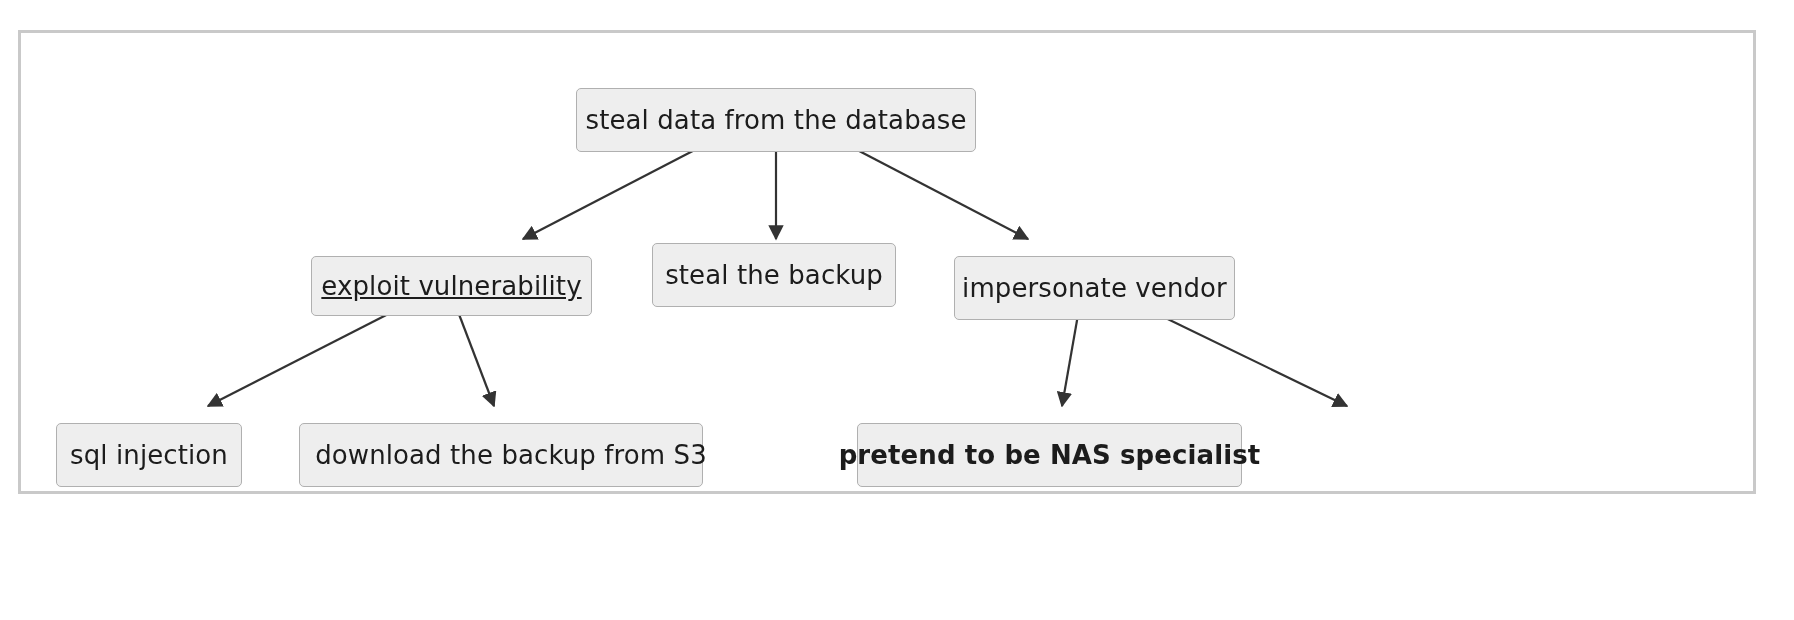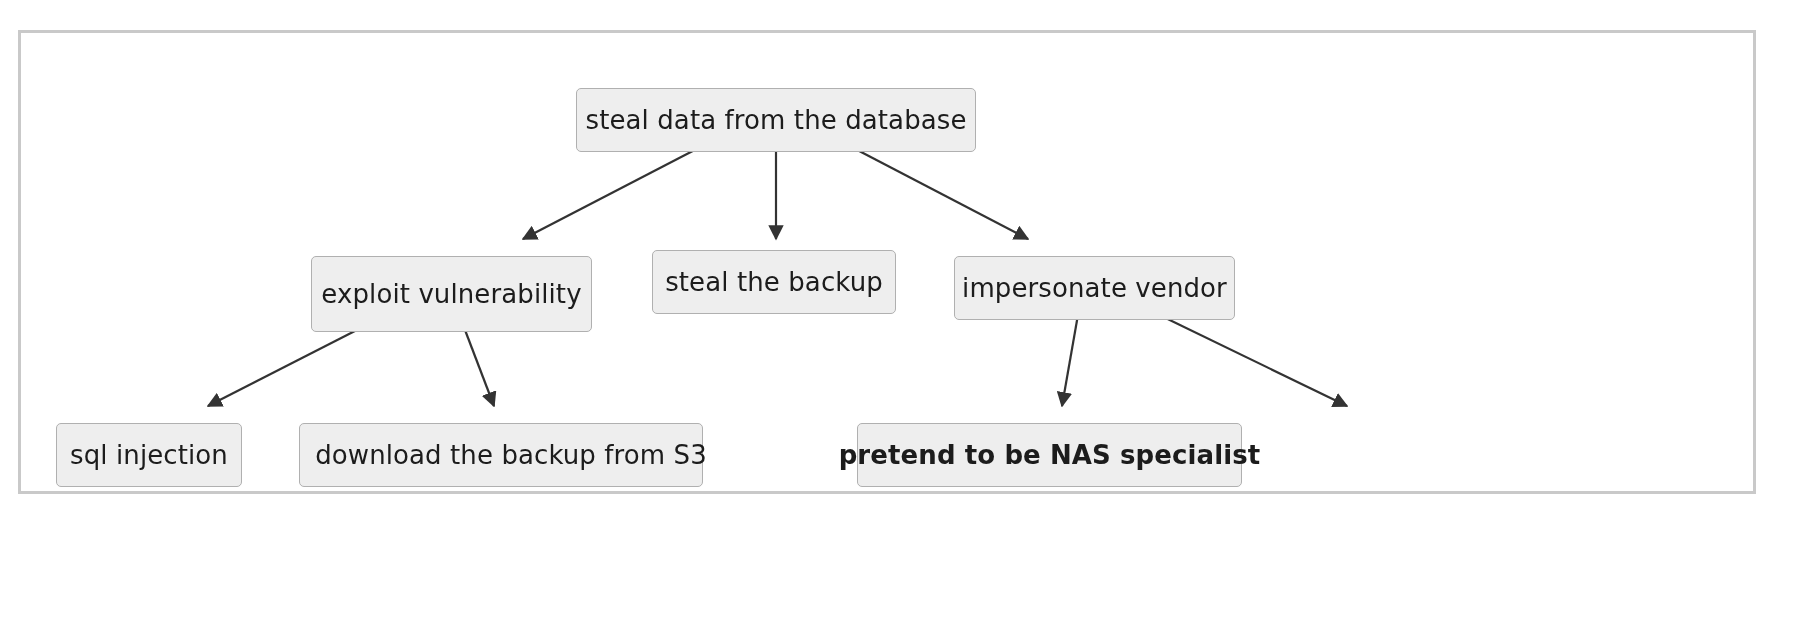--- a/index.html
+++ b/index.html
@@ -71,25 +71,25 @@
       <line x1="457" y1="309" x2="494" y2="406"></line>
       <line x1="1079" y1="309" x2="1062" y2="406"></line>
       <line x1="1147" y1="309" x2="1347" y2="406"></line>
     </g>
   </svg>
 
   <div class="node" style="left:576px; top:77px; width:400px; height:64px;">
     <span>steal data from the database</span>
   </div>
 
-  <div class="node" style="left:311px; top:245px; width:281px; height:76px;">
+  <div class="node" style="left:311px; top:245px; width:281px; height:60px;text-decoration:underline;">
     <span>exploit vulnerability</span>
   </div>
 
-  <div class="node" style="left:652px; top:239px; width:244px; height:64px;">
+  <div class="node" style="left:652px; top:232px; width:244px; height:64px;">
     <span>steal the backup</span>
   </div>
 
   <div class="node" style="left:954px; top:245px; width:281px; height:64px;">
     <span>impersonate vendor</span>
   </div>
 
   <div class="node" style="left:56px; top:412px; width:186px; height:64px;">
     <span>sql injection</span>
   </div>

